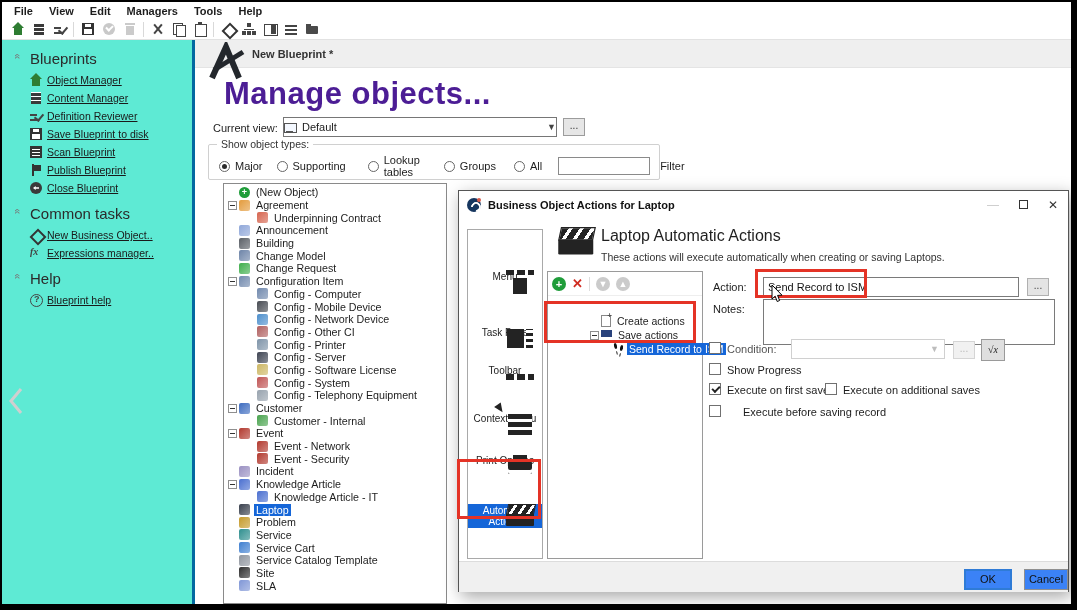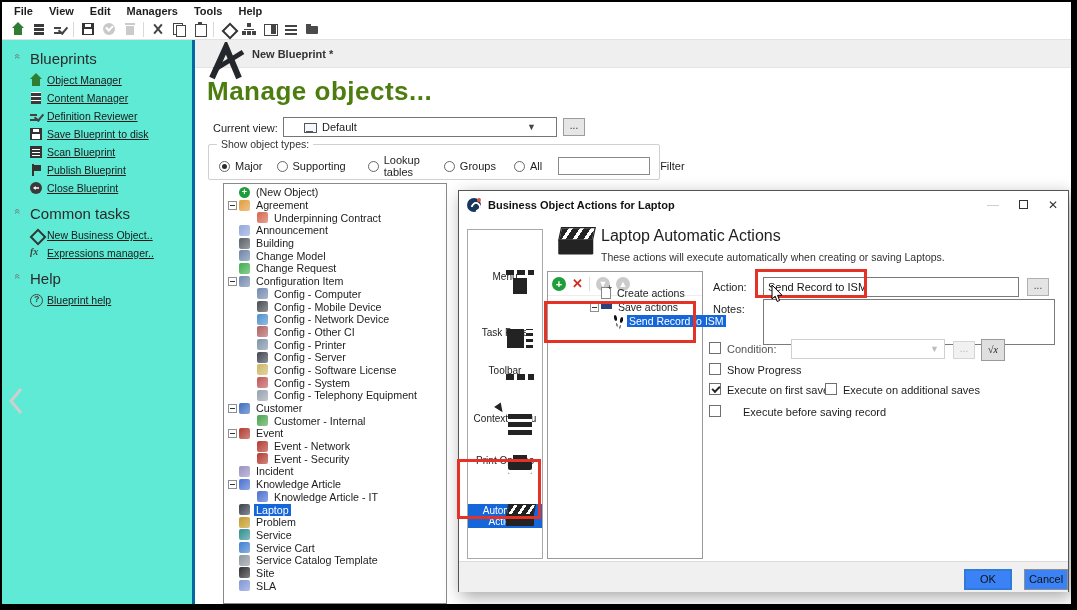--- a/index.html
+++ b/index.html
@@ -63,23 +63,23 @@
   .sec-h .chev{color:#777;font-size:10px;transform:rotate(90deg);letter-spacing:-2px;display:inline-block;width:10px;}
   .sec-h .t{font-size:15px;color:#2b2b2b;}
   .side-item{display:flex;align-items:center;gap:4px;margin:4px 0 4px 27px;height:14px;}
   .side-item a{color:#1a1a1a;text-decoration:underline;font-size:10.5px;cursor:pointer;}
   .collapse-chev{position:absolute;left:4px;top:384px;}
 
   
   .band{position:absolute;left:193px;top:38px;right:0;height:28px;background:#efefef;border-bottom:1px solid #e4e4e4;}
   .logo{position:absolute;left:206px;top:40px;width:38px;height:40px;}
   .bp-title{position:absolute;left:250px;top:46px;font-weight:bold;color:#333;}
-  .h1{position:absolute;left:205px;top:74px;font-size:26px;font-weight:800;color:#4d7c0f;letter-spacing:.5px;}
+  .h1{position:absolute;left:222px;top:74px;font-size:31px;font-weight:800;color:#4c1d95;letter-spacing:.5px;}
   .cv-label{position:absolute;left:211px;top:120px;}
-  .combo{position:absolute;left:281px;top:115px;width:274px;height:20px;border:1px solid #767676;background:#fff;display:flex;align-items:center;gap:6px;padding:0 20px;}
+  .combo{position:absolute;left:281px;top:115px;width:274px;height:20px;border:1px solid #767676;background:#fff;display:flex;align-items:center;gap:6px;padding:0 0;}
   .combo .arrow{margin-left:auto;color:#444;font-size:9px;}
   .btn-dots{position:absolute;left:561px;top:116px;width:22px;height:18px;background:#e6e6e6;border:1px solid #9c9c9c;font-size:10px;line-height:14px;text-align:center;color:#333;}
   .fieldset{position:absolute;left:206px;top:142px;width:452px;height:36px;border:1px solid #d0d0d0;border-radius:2px;}
   .fieldset .legend{position:absolute;left:8px;top:-7px;background:#fff;padding:0 4px;font-size:10.5px;color:#333;}
   .radio-row{position:absolute;left:10px;top:9px;display:flex;align-items:center;}
   .radio{width:11px;height:11px;border:1px solid #666;border-radius:50%;background:#fff;position:relative;margin-right:5px;flex:0 0 auto;}
   .radio.on::after{content:"";position:absolute;left:2px;top:2px;width:5px;height:5px;border-radius:50%;background:#2b2b2b;}
   .filter-input{width:92px;height:18px;border:1px solid #8a8a8a;margin-left:16px;background:#fff;}
   .filter-label{margin-left:10px;}
 
@@ -128,21 +128,21 @@
   .dlg-h1{position:absolute;left:142px;top:36px;font-size:16px;font-weight:500;color:#1f1f1f;}
   .dlg-sub{position:absolute;left:142px;top:60px;font-size:10.5px;color:#333;}
 
   .actions-panel{position:absolute;left:88px;top:80px;width:156px;height:288px;border:1px solid #9a9a9a;background:#fff;}
   .ap-toolbar{position:absolute;left:0;top:0;width:100%;height:24px;display:flex;align-items:center;padding-left:4px;gap:6px;border-bottom:1px solid #eee;}
   .circ{width:14px;height:14px;border-radius:50%;color:#fff;font:bold 11px/14px "Liberation Sans",sans-serif;text-align:center;flex:0 0 auto;}
   .circ.add{background:#1f9d3a;}
   .circ.gray{background:#cbcbcb;font-size:9px;}
   .del-x{color:#d02b20;font:bold 13px/14px "Liberation Sans",sans-serif;}
   .ap-sep{width:1px;height:14px;background:#ddd;}
-  .ap-tree{position:absolute;left:0;top:14px;width:100%;padding-left:38px;}
+  .ap-tree{position:absolute;left:0;top:42px;width:100%;padding-left:38px;}
   .arow{display:flex;align-items:center;height:14px;padding-left:4px;white-space:nowrap;}
   .arow.lvl1{padding-left:26px;}
   .alabel{font-size:10.5px;padding:0 2px;}
   .alabel.sel{background:#1566d8;color:#fff;}
   .i-docplus{width:10px;height:12px;border:1px solid #888;background:#fff;position:relative;margin-right:4px;flex:0 0 auto;}
   .i-docplus::after{content:"+";position:absolute;right:-2px;top:-4px;font:bold 8px/8px "Liberation Sans",sans-serif;color:#555;}
   .i-savemini{width:11px;height:11px;background:#29427c;box-shadow:inset 0 -4px 0 0 #fff,inset 0 -5px 0 0 #29427c;margin-right:4px;flex:0 0 auto;}
   .i-foot{width:12px;height:12px;position:relative;margin-right:3px;flex:0 0 auto;}
   .i-foot::before,.i-foot::after{content:"";position:absolute;width:3px;height:6px;border-radius:50%;background:#111;box-shadow:0 7px 0 -1px #111;}
   .i-foot::before{left:2px;top:0;transform:rotate(-12deg);}

